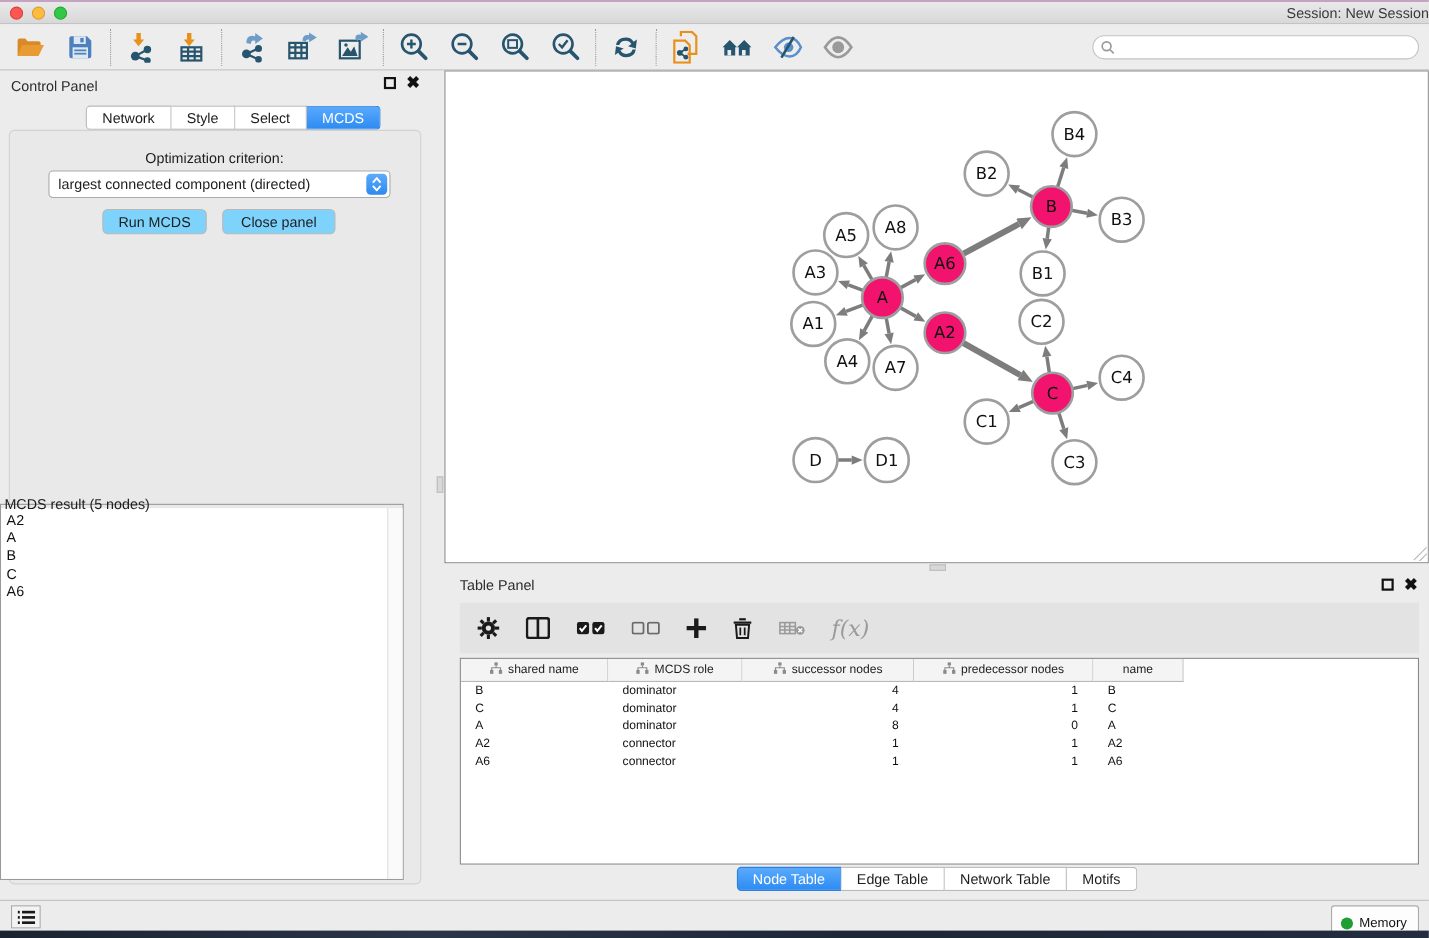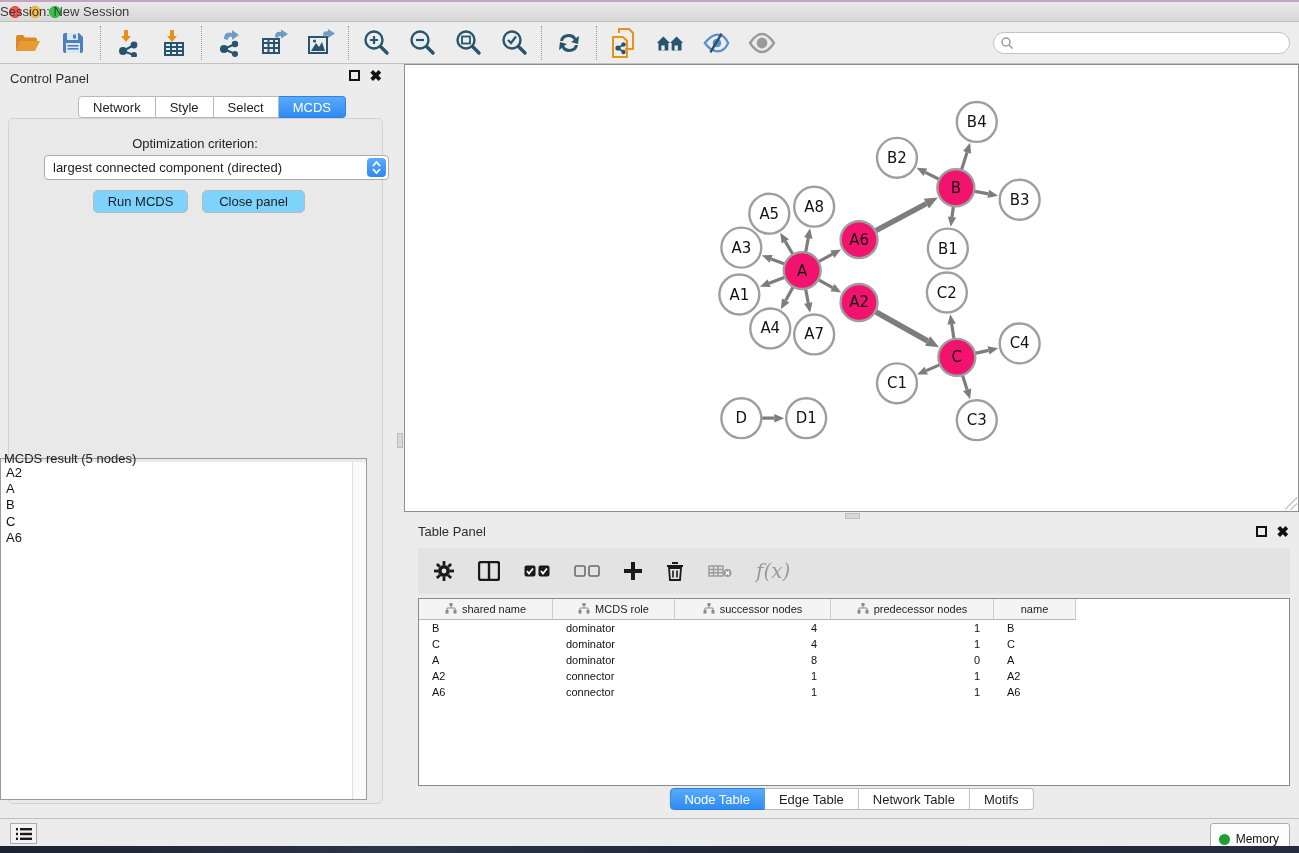--- a/index.html
+++ b/index.html
@@ -13,21 +13,21 @@
 
   
   .titlebar { position:absolute; left:0; top:2px; width:1299px; height:20px;
     background:linear-gradient(#e9e9e9,#d8d8d8); border-bottom:1px solid #bfbfbf;
     display:flex; align-items:center; }
   .lights { display:flex; gap:8px; margin-left:9px; }
   .light { width:12px; height:12px; border-radius:50%; }
   .light.red { background:#fc5753; border:1px solid #df3e3a; }
   .light.yellow { background:#fdbc40; border:1px solid #de9f34; }
   .light.green { background:#33c748; border:1px solid #27aa35; }
-  .titlebar .title { position:absolute; left:0; right:0; text-align:left;
+  .titlebar .title { position:absolute; left:0; right:0; text-align:right;
     font-size:13px; color:#3a3a3a; }
 
   
   .toolbar { position:absolute; left:0; top:22px; width:1299px; height:42px;
     background:#ededed; border-bottom:1px solid #c2c2c2; display:flex; align-items:center; }
   .tb-group { display:flex; align-items:center; gap:18px; padding:0 13px; }
   .tb-sep { width:1px; height:34px; border-left:1px dotted #9a9a9a; }
   .tb-btn { width:28px; height:28px; display:flex; align-items:center; justify-content:center; }
   .tb-btn svg { display:block; }
   .search-wrap { position:absolute; right:9px; top:10px; width:297px; height:22px;
@@ -53,21 +53,21 @@
   .seg.sel { background:linear-gradient(#59aafc,#2e8bf2); border-color:#2e80e0; color:#ffffff; }
 
   .cp-tabs { left:78px; top:30px; }
 
   .cp-inner { position:absolute; left:8px; top:52px; width:375px; height:686px;
     background:#e9e9e9; border:1px solid #d2d2d2; border-radius:5px; }
 
   .opt-label { position:absolute; left:0; top:70px; width:390px; text-align:center;
     font-size:13px; color:#1d1d1d; }
 
-  .dropdown { position:absolute; left:44px; top:89px; width:345px; height:25px;
+  .dropdown { position:absolute; left:44px; top:89px; width:311px; height:25px;
     background:#ffffff; border:1px solid #ababab; border-radius:4px;
     display:flex; align-items:center; }
   .dropdown .dd-text { flex:1; font-size:13px; color:#1d1d1d; padding-left:8px;
     white-space:nowrap; overflow:hidden; }
   .dd-stepper { width:19px; height:19px; margin-right:2px; border-radius:4px;
     background:linear-gradient(#5cabfd,#2d8af0); display:flex; flex-direction:column;
     align-items:center; justify-content:center; gap:1px; }
   .dd-stepper svg { display:block; }
 
   .cp-btn { position:absolute; height:23px; background:#7dd3fc; border:1px solid #b9b9b9;

